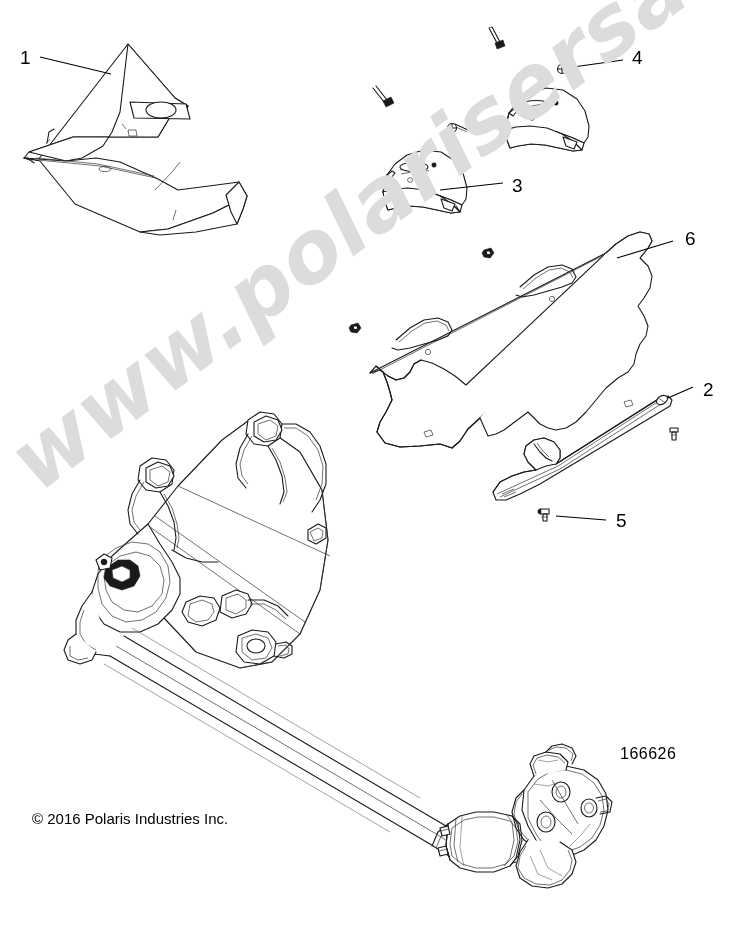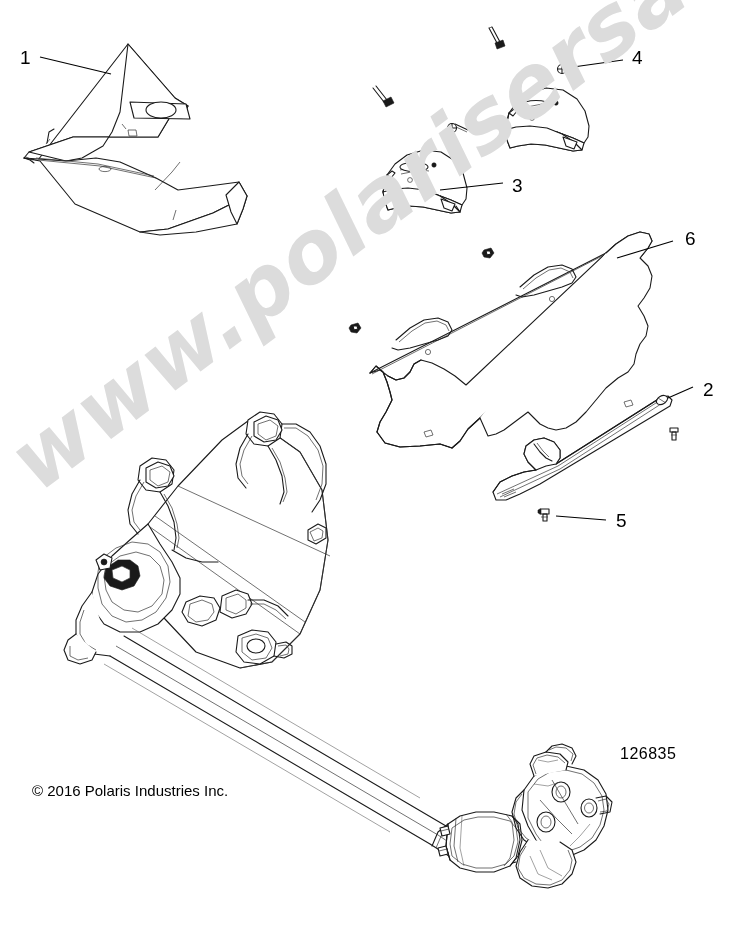--- a/index.html
+++ b/index.html
@@ -37,21 +37,21 @@
     left: 620px;
     top: 745px;
     font-family: "Liberation Sans", sans-serif;
     font-size: 16px;
     color: #000000;
     letter-spacing: 0.5px;
   }
   #copyright {
     position: absolute;
     left: 32px;
-    top: 782px;
+    top: 810px;
     font-family: "Liberation Sans", sans-serif;
     font-size: 15px;
     color: #000000;
   }
   #watermark-layer {
     position: absolute;
     left: 0;
     top: 0;
     width: 738px;
     height: 931px;
@@ -419,17 +419,17 @@
     <div id="watermark-text">www.polarisersatzteile.de</div>
   </div>
 
   <div class="callout-label" style="left:20px; top:48px;">1</div>
   <div class="callout-label" style="left:703px; top:380px;">2</div>
   <div class="callout-label" style="left:512px; top:176px;">3</div>
   <div class="callout-label" style="left:632px; top:48px;">4</div>
   <div class="callout-label" style="left:616px; top:511px;">5</div>
   <div class="callout-label" style="left:685px; top:229px;">6</div>
 
-  <div id="part-number">126835</div>
+  <div id="part-number">166626</div>
 
   <div id="copyright">© 2016 Polaris Industries Inc.</div>
 
 </div>
 
 </body></html>

